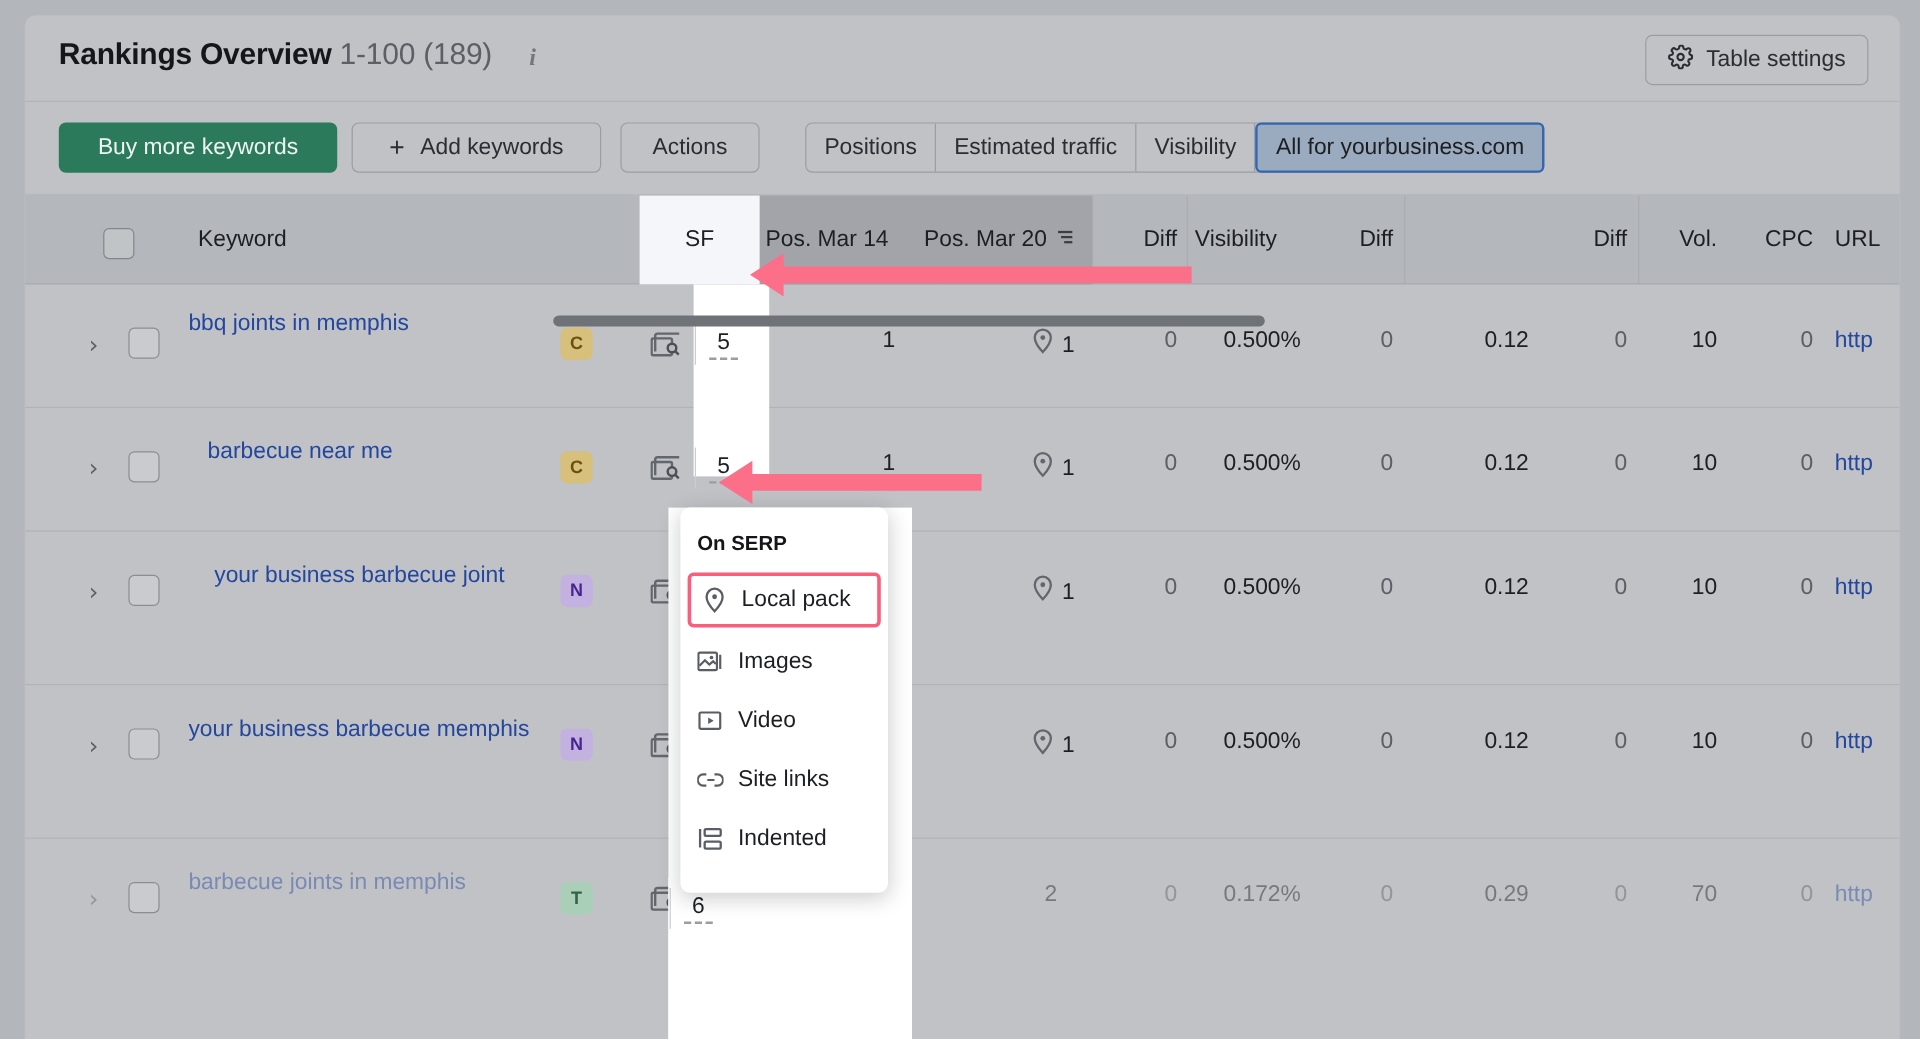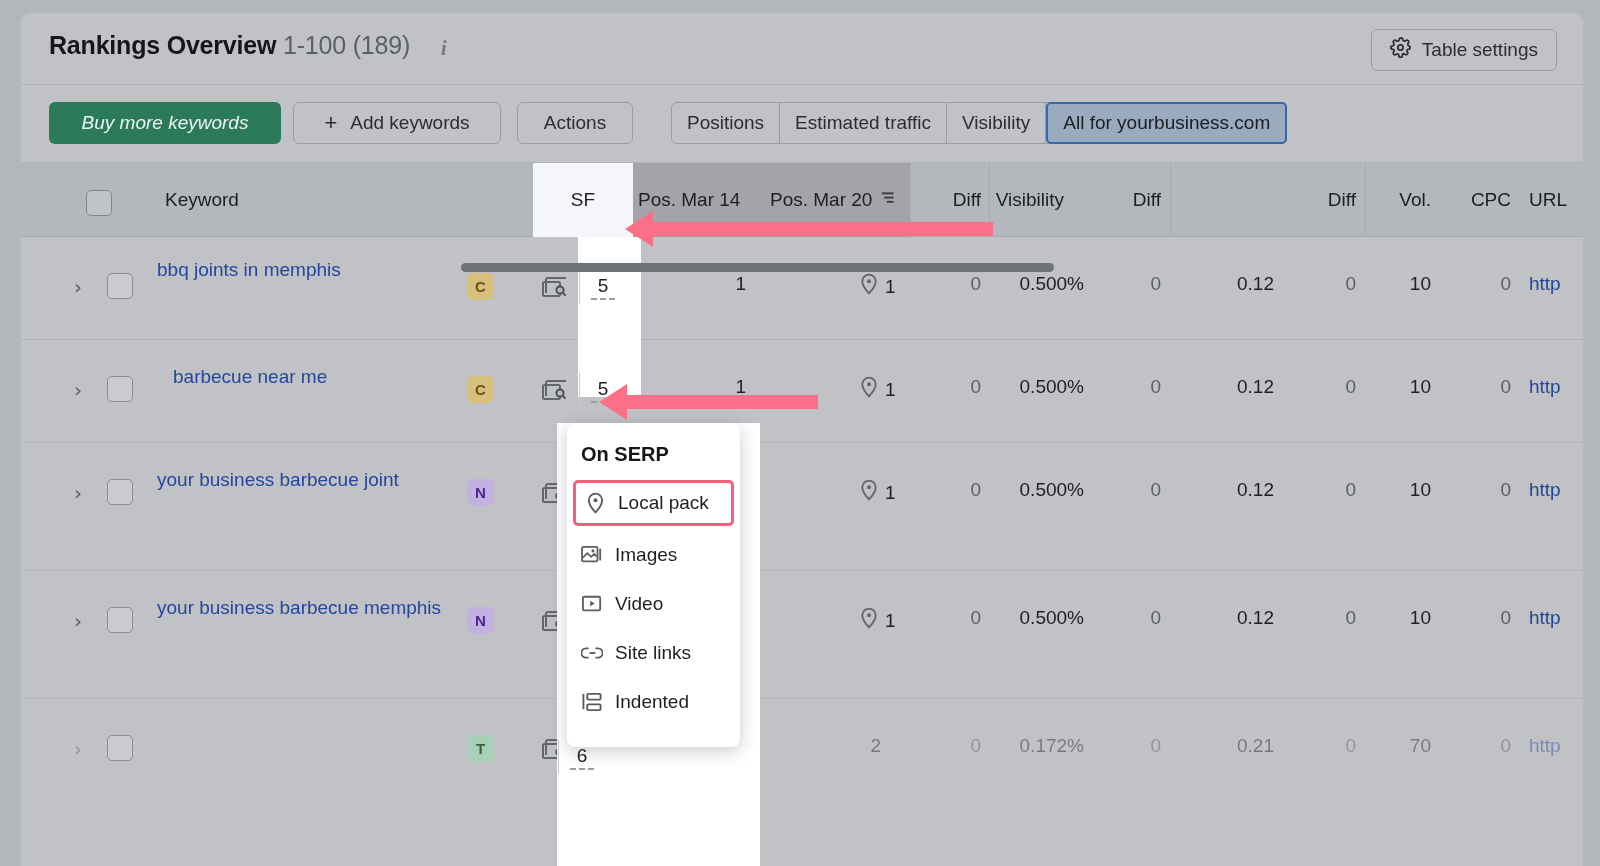--- a/index.html
+++ b/index.html
@@ -100,21 +100,20 @@
     font-size: 19px;
     cursor: pointer;
     white-space: nowrap;
   }
   .btn-buy {
     left: 28px;
     width: 232px;
     background: #2b7a5b;
     color: #eef3f1;
     border: none;
-    font-style: italic;
   }
   .btn-add {
     left: 272px;
     width: 208px;
     border: 1px solid #9a9da2;
     color: #2b2d33;
     gap: 13px;
   }
   .btn-add .plus { font-size: 22px; line-height: 1; }
   .btn-actions {
@@ -337,21 +336,21 @@
     left: 567px;
     top: 423px;
     width: 173px;
     background: #ffffff;
     border-radius: 8px;
     box-shadow: 0 4px 18px rgba(20,22,28,0.22);
     padding: 14px 0 16px 0;
     z-index: 40;
   }
   .popup-title {
-    font-size: 20px;
+    font-size: 17px;
     font-weight: bold;
     color: #15161a;
     padding: 6px 0 14px 14px;
   }
   .popup-item {
     display: flex;
     align-items: center;
     gap: 12px;
     height: 40px;
     padding-left: 14px;
@@ -574,21 +573,21 @@
         <div class="cell right" style="left:1118px; width:135px; top:36px;">0.12</div>
         <div class="cell right" style="left:1250px; width:85px; top:36px; color:#5b5f66;">0</div>
         <div class="cell right" style="left:1335px; width:75px; top:36px;">10</div>
         <div class="cell right" style="left:1420px; width:70px; top:36px; color:#5b5f66;">0</div>
         <div class="cell" style="left:1508px; top:36px; color:#24479e;">http</div>
       </div>
 
       <div class="row" style="height:128px;">
         <div class="chev" style="top:38px;">›</div>
         <div class="rowcheck" style="top:36px;"></div>
-        <div class="kw" style="top:24px;">your business barbecue joint</div>
+        <div class="kw" style="top:24px;text-align:center;">your business barbecue joint</div>
         <div class="badge N" style="top:36px;">N</div>
         <div class="serp-icon" style="top:37px;">
           <svg width="26" height="24" viewBox="0 0 26 24" fill="none" stroke="#63666c" stroke-width="2">
             <path d="M24 4H6a2 2 0 0 0-2 2v13"></path>
             <rect x="1" y="8" width="17" height="14" rx="1.5"></rect>
             <circle cx="18" cy="16" r="3.6" fill="#b7babf" stroke="#4c4f55"></circle>
             <path d="M20.6 18.6 L23.6 21.6" stroke="#4c4f55"></path>
           </svg>
         </div>
         <div class="cell" style="left:838px; top:36px;">
@@ -638,35 +637,36 @@
         <div class="cell right" style="left:1118px; width:135px; top:36px;">0.12</div>
         <div class="cell right" style="left:1250px; width:85px; top:36px; color:#5b5f66;">0</div>
         <div class="cell right" style="left:1335px; width:75px; top:36px;">10</div>
         <div class="cell right" style="left:1420px; width:70px; top:36px; color:#5b5f66;">0</div>
         <div class="cell" style="left:1508px; top:36px; color:#24479e;">http</div>
       </div>
 
       <div class="row faded" style="height:128px; border-bottom:none;">
         <div class="chev" style="top:38px;">›</div>
         <div class="rowcheck" style="top:36px;"></div>
+        <div class="kw" style="top:24px;">barbecue joints in memphis</div>
         <div class="badge T" style="top:36px;">T</div>
         <div class="serp-icon" style="top:37px;">
           <svg width="26" height="24" viewBox="0 0 26 24" fill="none" stroke="#63666c" stroke-width="2">
             <path d="M24 4H6a2 2 0 0 0-2 2v13"></path>
             <rect x="1" y="8" width="17" height="14" rx="1.5"></rect>
             <circle cx="18" cy="16" r="3.6" fill="#b7babf" stroke="#4c4f55"></circle>
             <path d="M20.6 18.6 L23.6 21.6" stroke="#4c4f55"></path>
           </svg>
         </div>
         <div class="cell right" style="left:620px; width:105px; top:36px;">2</div>
         <div class="cell right" style="left:800px; width:60px; top:36px;">2</div>
         <div class="cell right" style="left:860px; width:100px; top:36px; color:#5b5f66;">0</div>
         <div class="cell right" style="left:930px; width:133px; top:36px;">0.172%</div>
         <div class="cell right" style="left:1050px; width:90px; top:36px; color:#5b5f66;">0</div>
-        <div class="cell right" style="left:1118px; width:135px; top:36px;">0.21</div>
+        <div class="cell right" style="left:1118px; width:135px; top:36px;">0.29</div>
         <div class="cell right" style="left:1250px; width:85px; top:36px; color:#5b5f66;">0</div>
         <div class="cell right" style="left:1335px; width:75px; top:36px;">70</div>
         <div class="cell right" style="left:1420px; width:70px; top:36px; color:#5b5f66;">0</div>
         <div class="cell" style="left:1508px; top:36px; color:#24479e;">http</div>
       </div>
     </div>
   </div>
 
   <div class="spot-band"></div>
   <div style="position:absolute; left:557px; top:731px; width:63px; height:135px; background:#ffffff; z-index:31;"></div>

